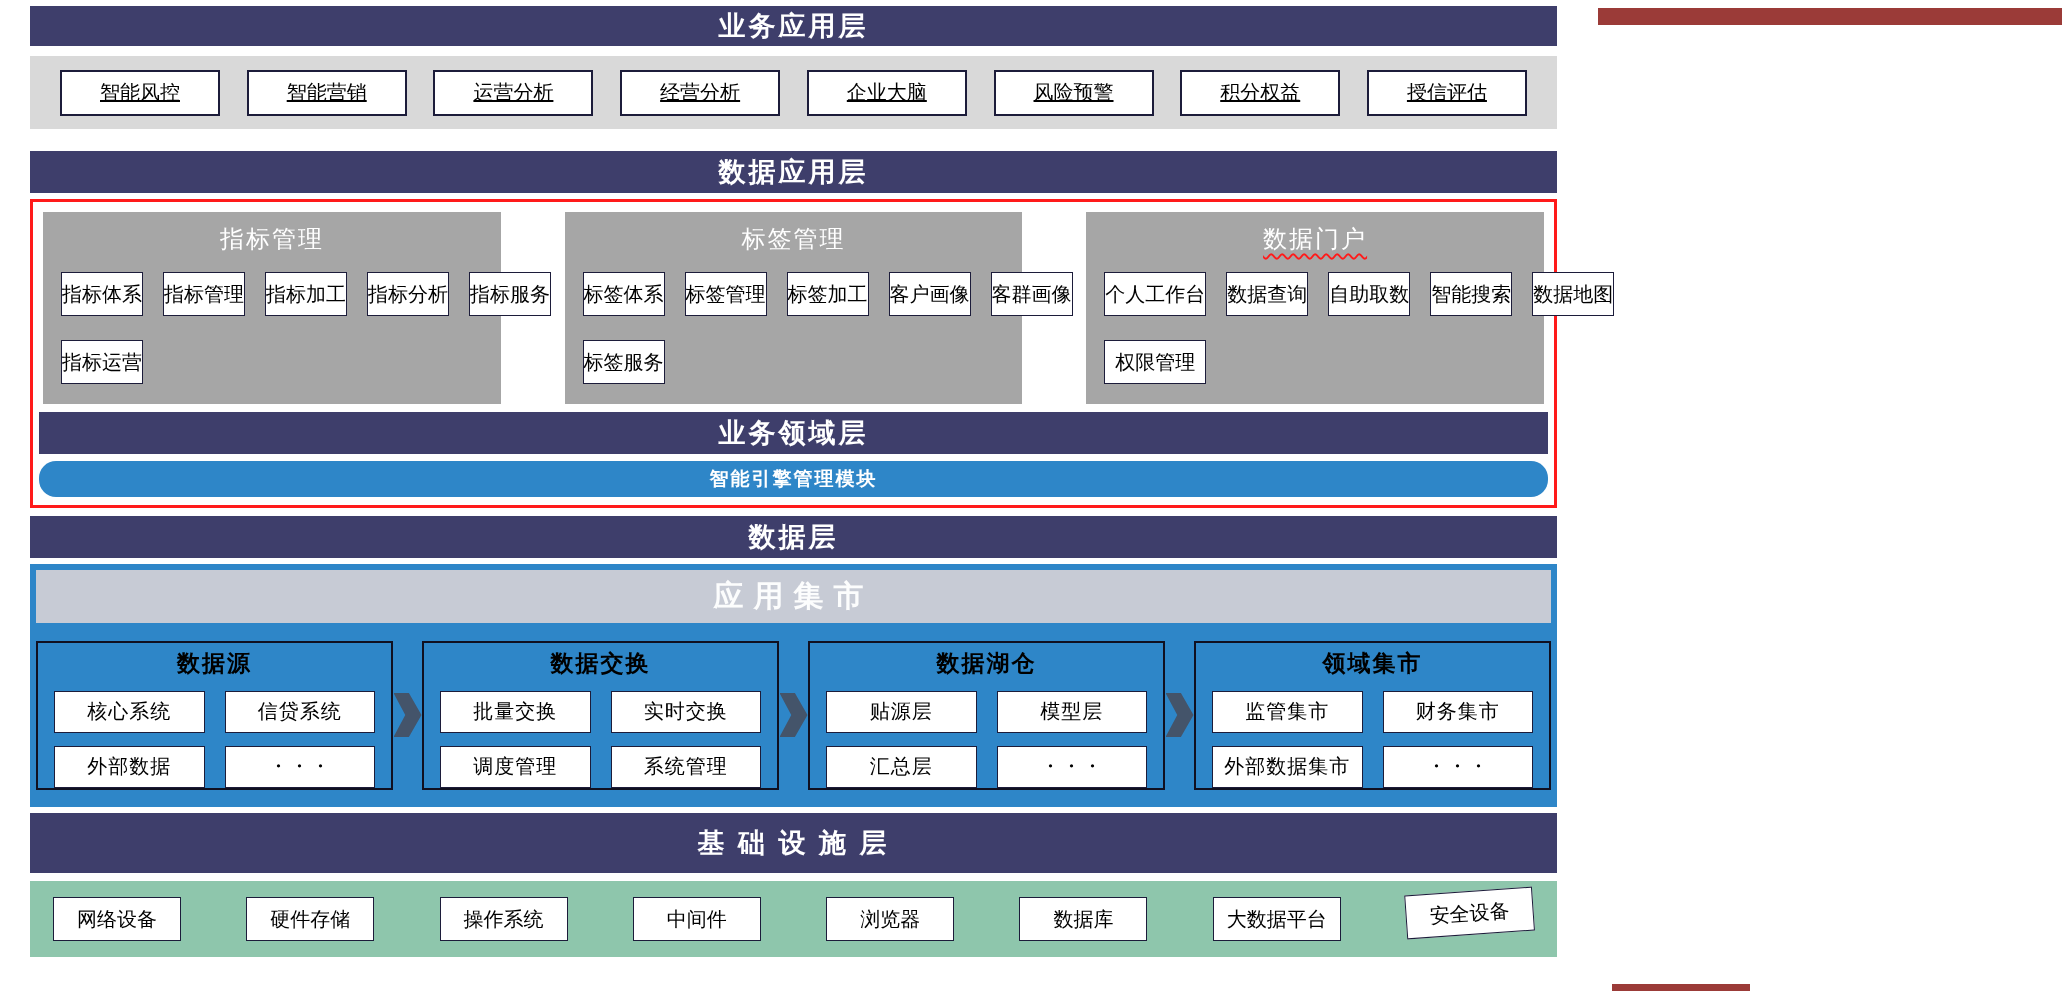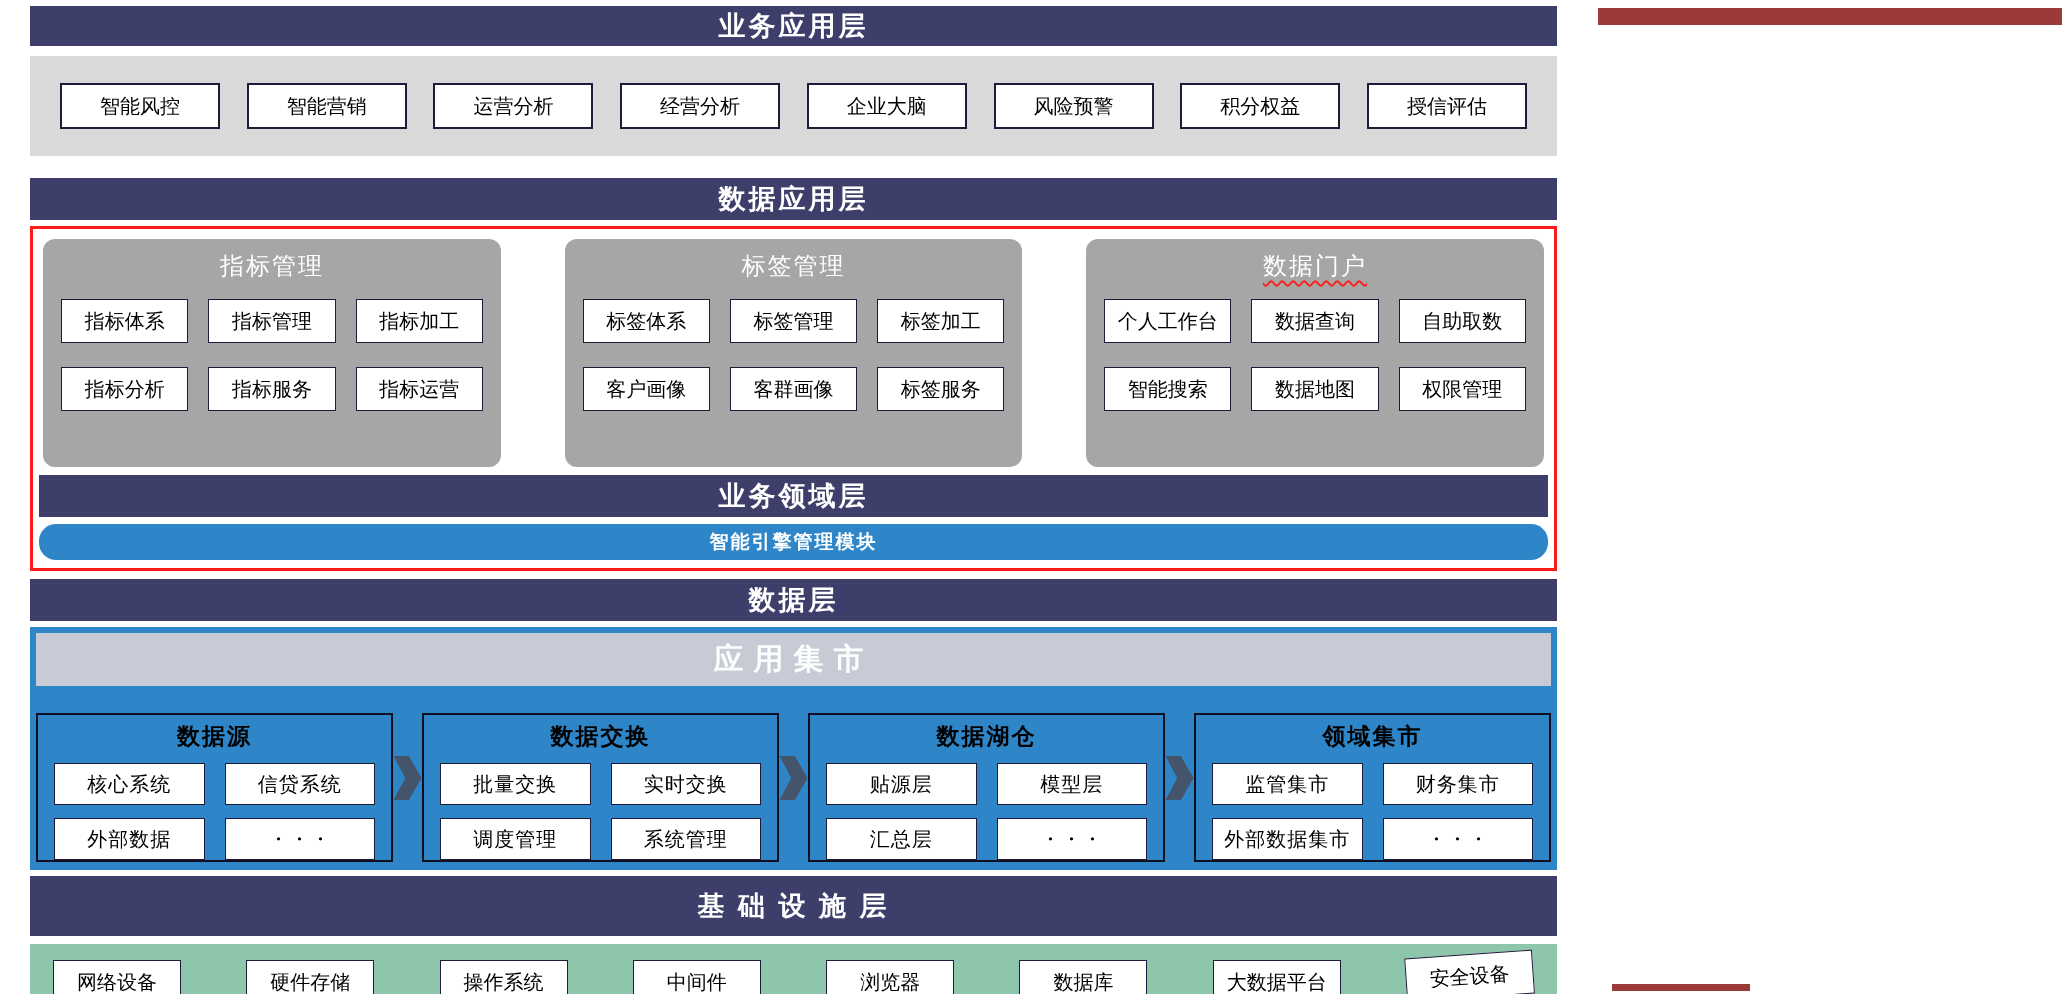--- a/index.html
+++ b/index.html
@@ -52,63 +52,63 @@
     background: #fff;
     border: 2px solid #1c1c3a;
     color: #000;
     display: flex; align-items: center; justify-content: center;
     font-size: 20px;
     white-space: nowrap;
   }
 
   
   .gray-band {
-    height: 100px;
+    height: 73px;
     margin-bottom: 22px;
     background: var(--band-gray, #D9D9D9);
     display: flex; align-items: center; justify-content: space-between;
     padding: 0 30px;
+    text-decoration: underline;
   }
   .gray-band .wbox { width: 160px; height: 46px; }
 
   
   .red-region {
     border: 3px solid var(--highlight-red, #FF1A1A);
     padding: 10px 6px 8px 6px;
     margin-bottom: 8px;
   }
   .gpanels {
     display: flex; justify-content: space-between;
     padding: 0 4px;
     margin-bottom: 8px;
   }
   .gpanel {
     width: 30.5%;
-    height: 228px;
+    height: 192px;
     background: var(--panel-gray, #A6A6A6);
     padding-top: 10px;
-    border-radius: 12px;
   }
   .gpanel-title {
     height: 34px;
     color: #fff;
     font-size: 24px;
     letter-spacing: 2px;
     display: flex; align-items: center; justify-content: center;
   }
   .squiggle {
     text-decoration: underline wavy var(--highlight-red, #FF1A1A);
     text-decoration-thickness: 2px;
     text-underline-offset: 6px;
   }
   .gpanel-grid {
     margin-top: 16px;
     padding: 0 18px;
     display: grid;
-    grid-template-columns: repeat(3, 1fr);
+    grid-template-columns: repeat(5, 1fr);
     gap: 24px 20px;
   }
   .gpanel-grid .wbox { height: 44px; border-width: 1.5px; }
 
   .banner.inner { margin-bottom: 7px; }
 
   .services {
     display: flex; justify-content: space-between;
     padding: 0 2px;
     margin-bottom: 8px;
@@ -138,21 +138,21 @@
   .mart-bar {
     height: 53px;
     background: var(--mart-bar-gray, #C7CBD5);
     color: rgba(255,255,255,0.95);
     font-size: 30px; letter-spacing: 10px; font-weight: 600;
     display: flex; align-items: center; justify-content: center;
   }
   .bpanels {
     margin-top: 8px;
     height: 168px;
-    display: flex; justify-content: space-between; align-items: flex-end;
+    display: flex; justify-content: space-between; align-items: center;
   }
   .bpanel {
     width: 357px;
     border: 2px solid #101020;
     padding-top: 6px;
   }
   .bpanel-title {
     height: 30px;
     color: #000;
     font-size: 23px; font-weight: 600; letter-spacing: 2px;

